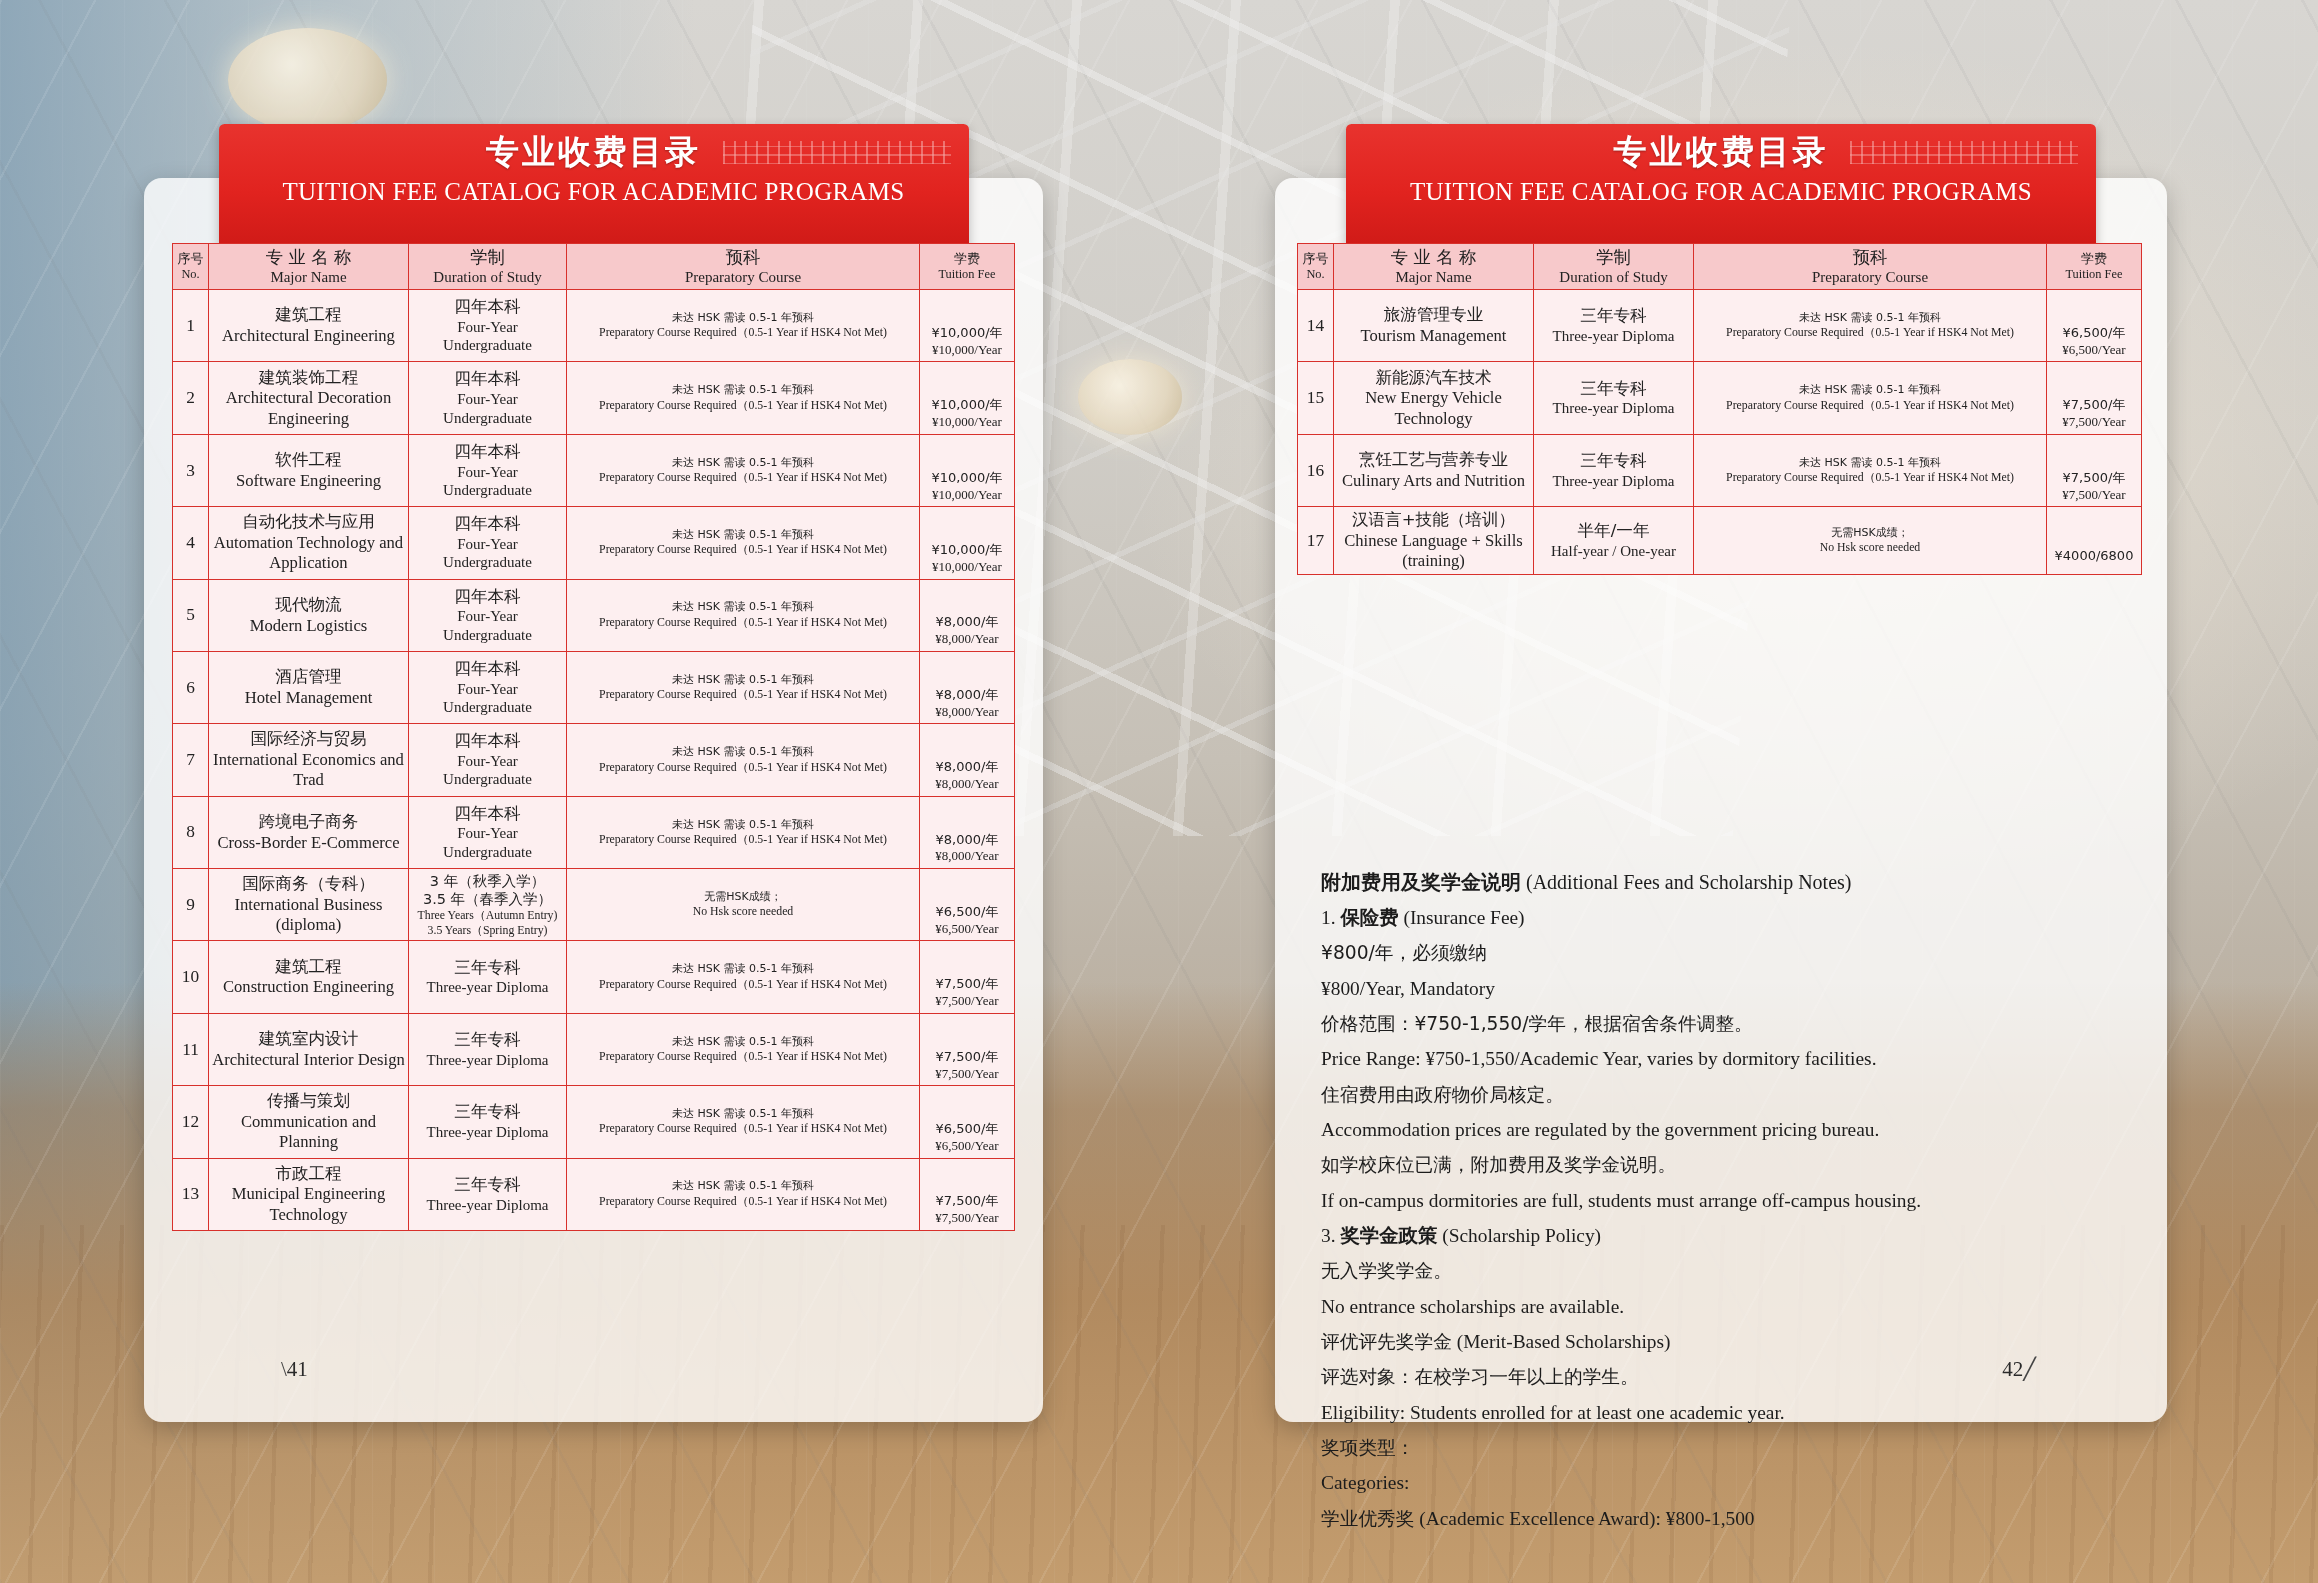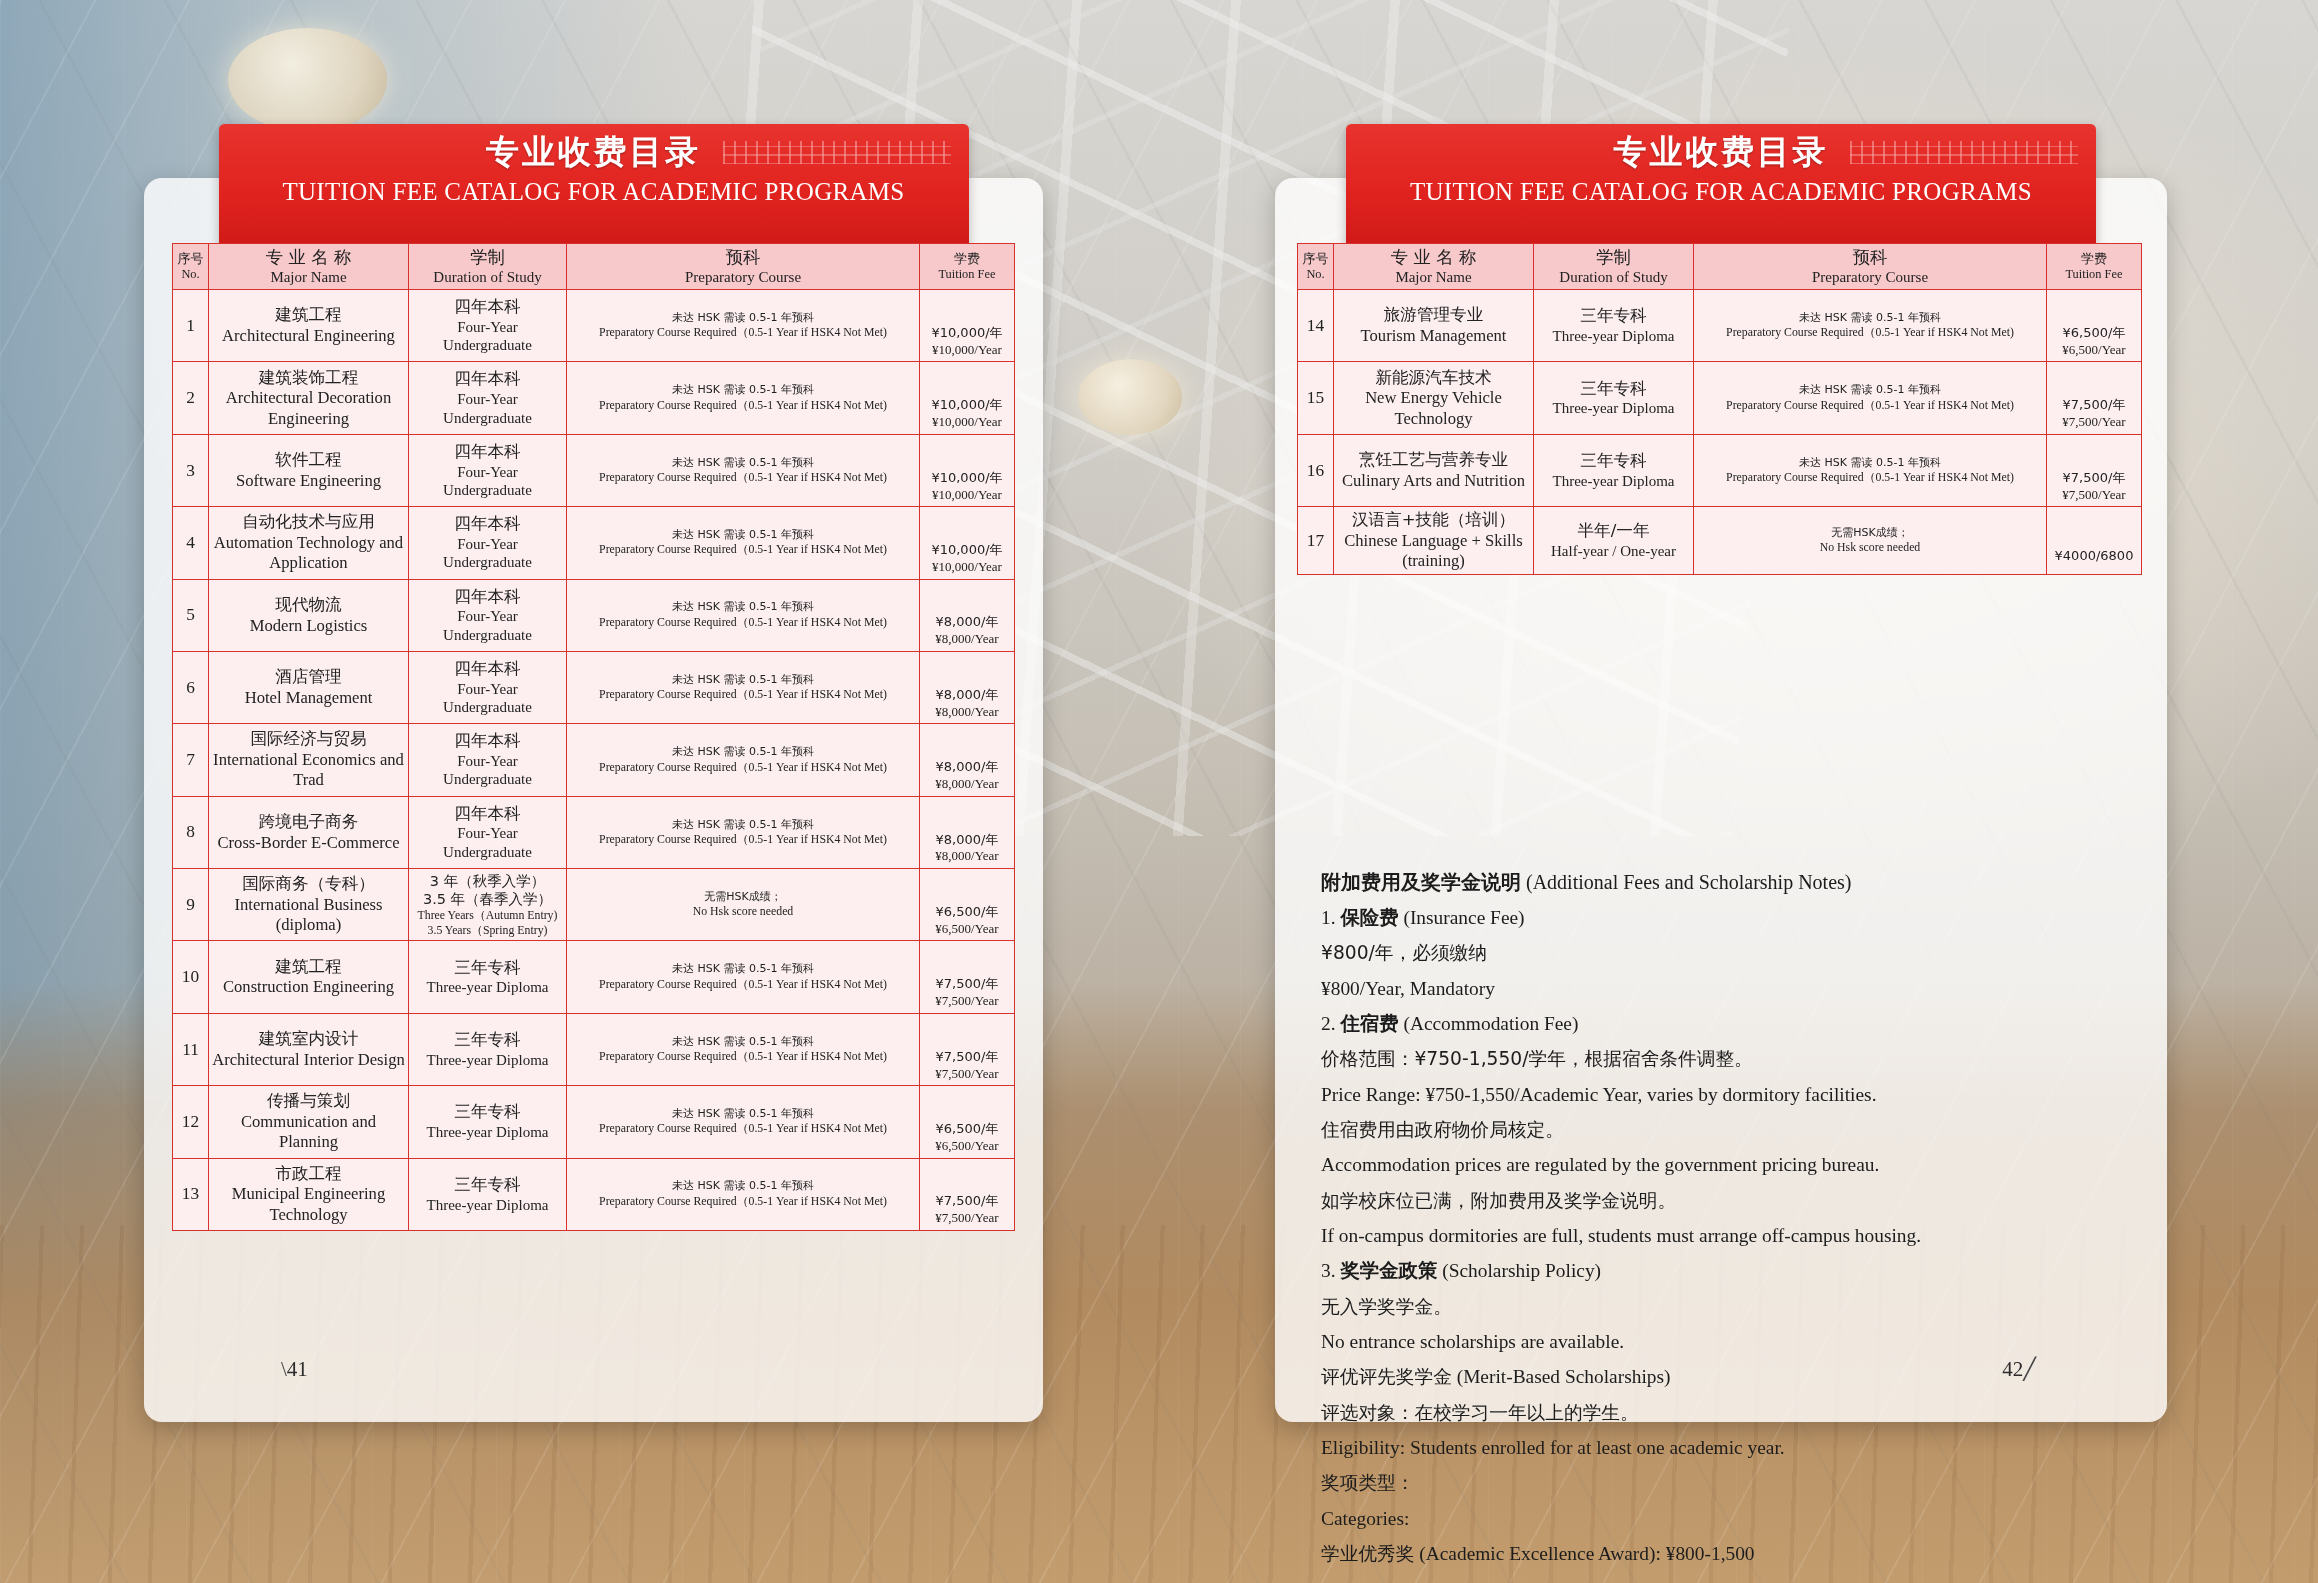--- a/index.html
+++ b/index.html
@@ -577,21 +577,20 @@
 
   <div class="notes">
     <p class="n-head">
       <b>附加费用及奖学金说明</b>
       <span>(Additional Fees and Scholarship Notes)</span>
     </p>
     <div id="notes-lines">
         <p class="n-line"><span>1. </span><b class="cn">保险费</b> <span>(Insurance Fee)</span></p>
         <p class="n-line"><span class="cn">¥800/年，必须缴纳</span> </p>
         <p class="n-line"><span>¥800/Year, Mandatory</span></p>
-        <p class="n-line"><span>2. </span><b class="cn">住宿费</b> <span>(Accommodation Fee)</span></p>
         <p class="n-line"><span class="cn">价格范围：¥750-1,550/学年，根据宿舍条件调整。</span> </p>
         <p class="n-line"><span>Price Range: ¥750-1,550/Academic Year, varies by dormitory facilities.</span></p>
         <p class="n-line"><span class="cn">住宿费用由政府物价局核定。</span> </p>
         <p class="n-line"><span>Accommodation prices are regulated by the government pricing bureau.</span></p>
         <p class="n-line"><span class="cn">如学校床位已满，附加费用及奖学金说明。</span> </p>
         <p class="n-line"><span>If on-campus dormitories are full, students must arrange off-campus housing.</span></p>
         <p class="n-line"><span>3. </span><b class="cn">奖学金政策</b> <span>(Scholarship Policy)</span></p>
         <p class="n-line"><span class="cn">无入学奖学金。</span> </p>
         <p class="n-line"><span>No entrance scholarships are available.</span></p>
         <p class="n-line"><span class="cn">评优评先奖学金</span> <span>(Merit-Based Scholarships)</span></p>

